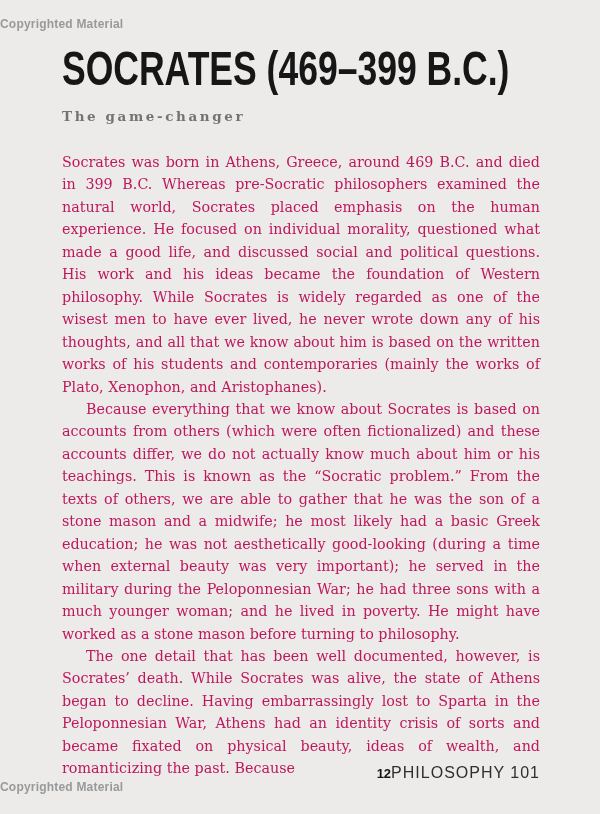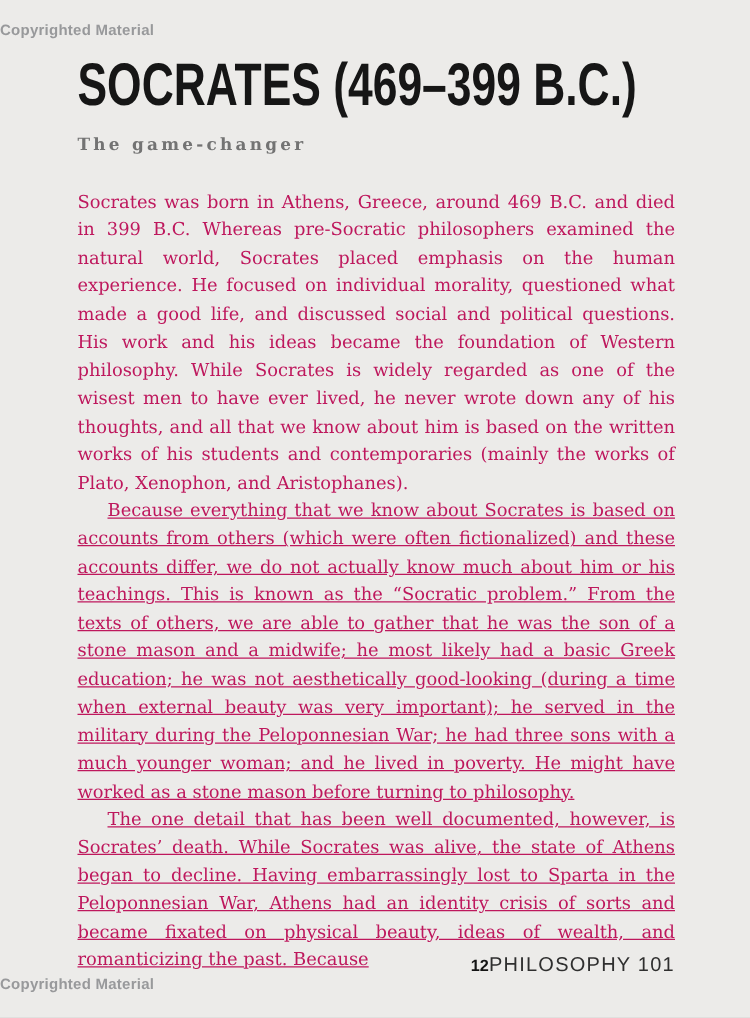--- a/index.html
+++ b/index.html
@@ -62,21 +62,20 @@
     line-height: 22.45px;
     color: #be185d;
     text-align: justify;
   }
   .body-text p {
     margin: 0;
     padding: 0;
   }
   .body-text p + p {
     text-indent: 24px;
-    text-decoration: underline;
   }
   .footer {
     position: absolute;
     left: 62px;
     right: 60px;
     top: 764px;
     display: flex;
     justify-content: flex-end;
     align-items: baseline;
   }

